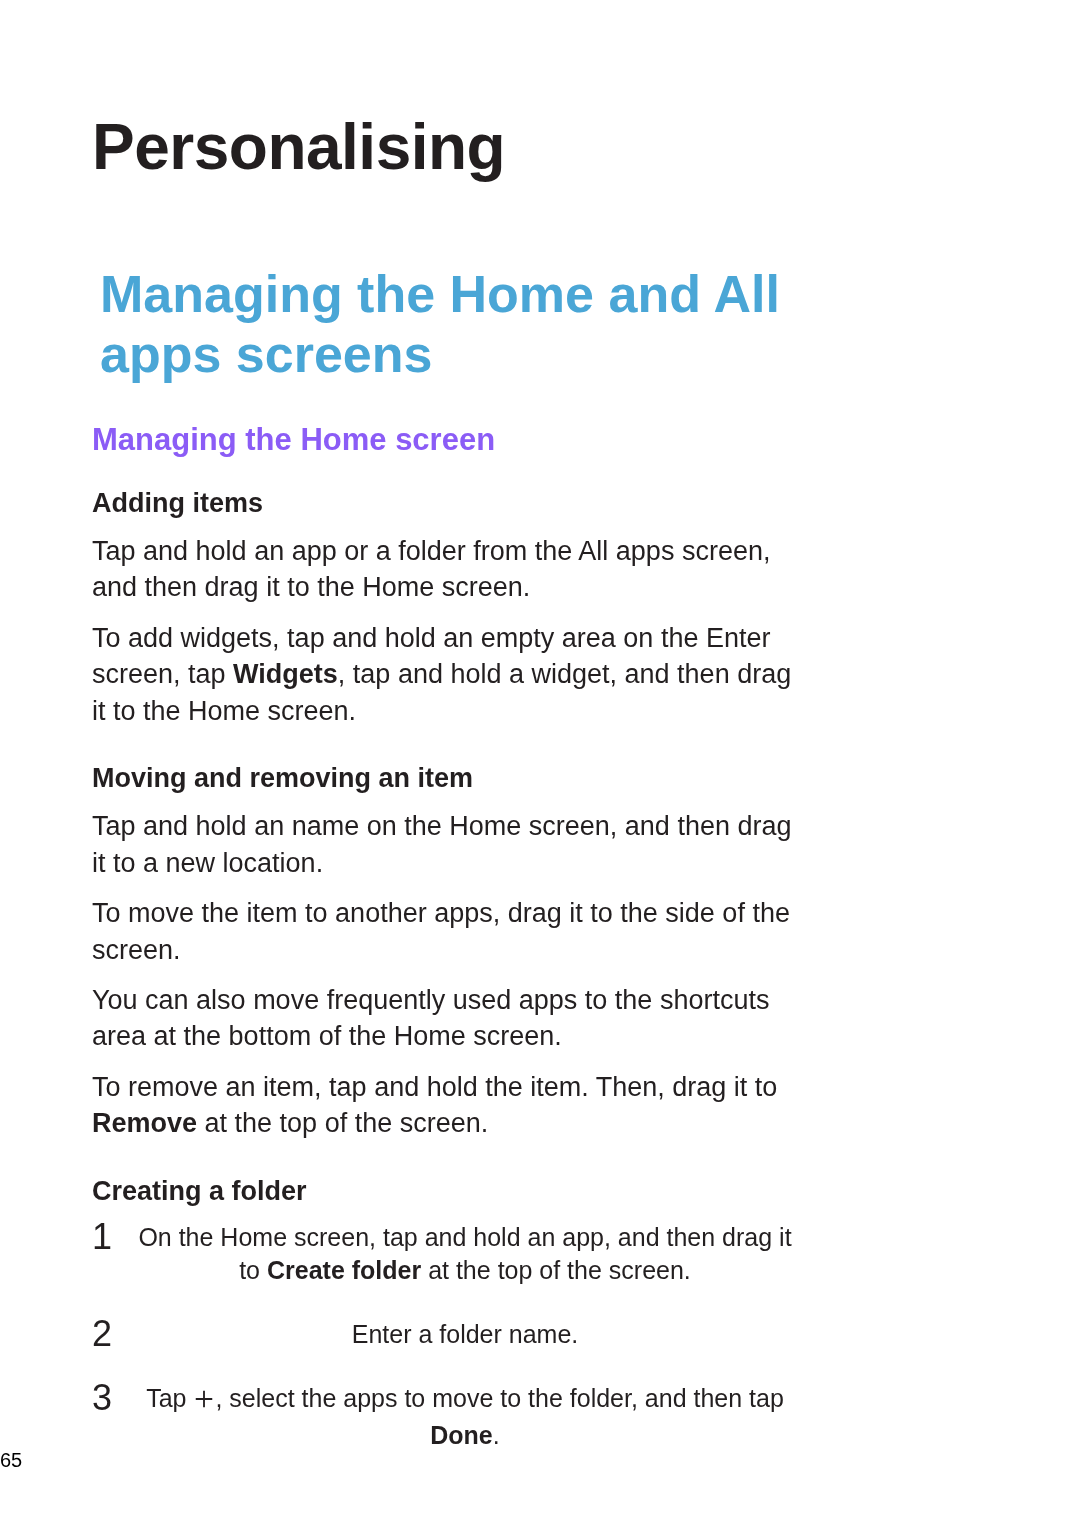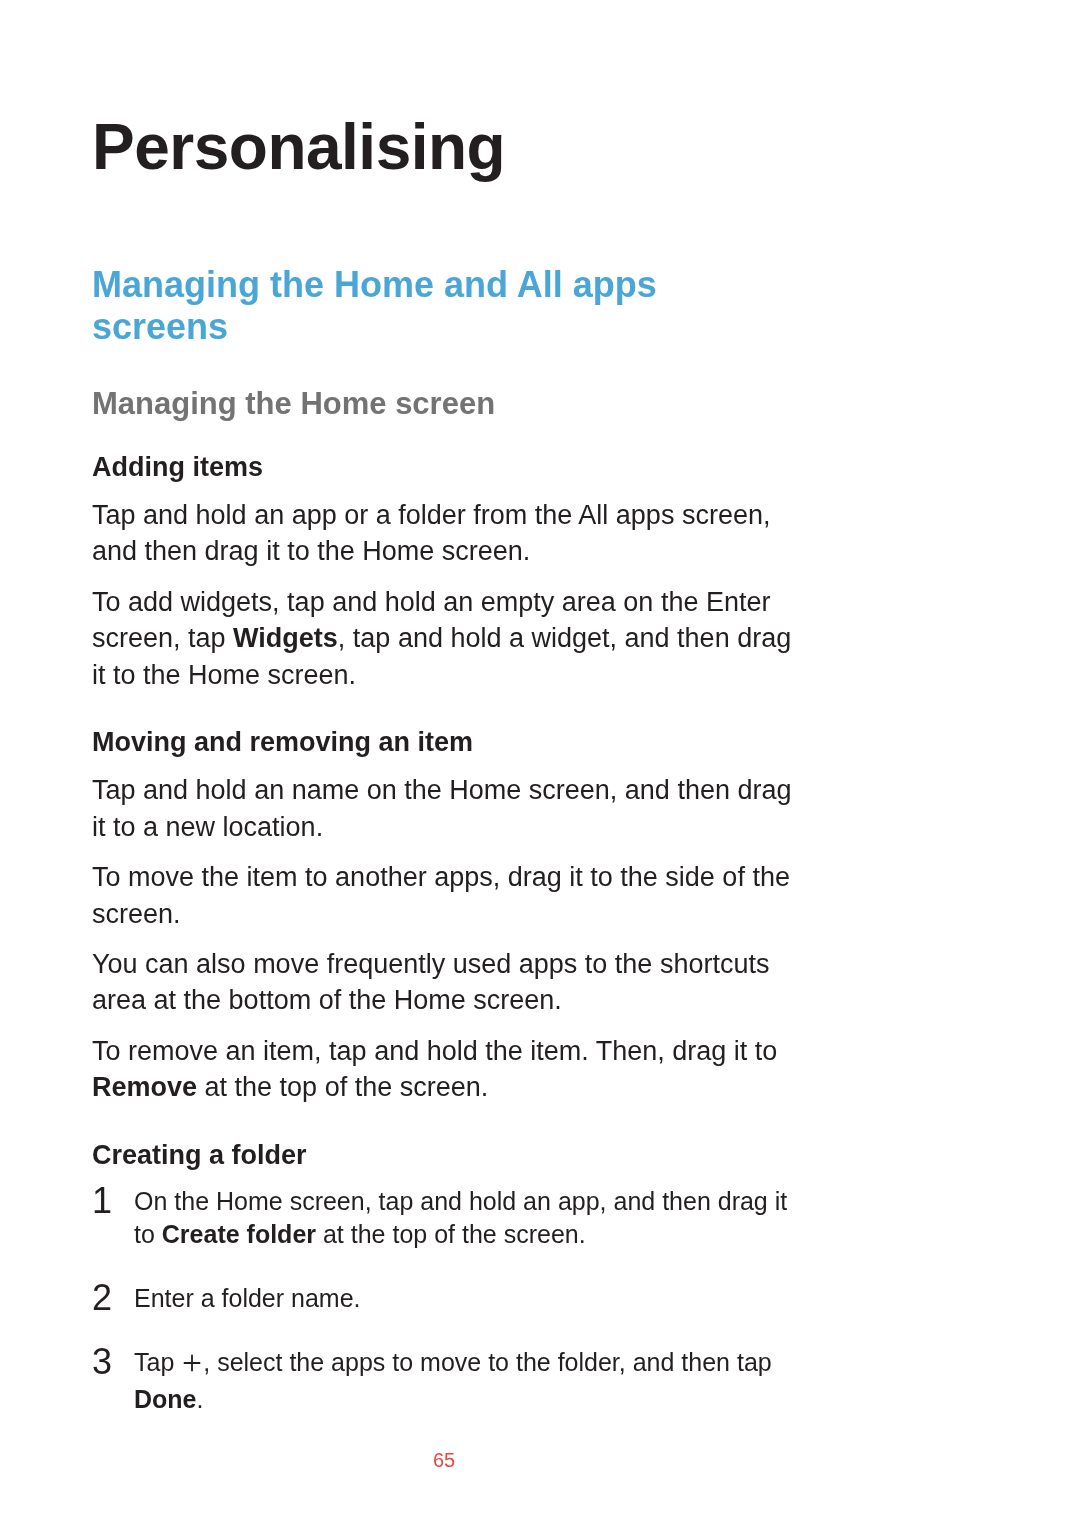--- a/index.html
+++ b/index.html
@@ -18,29 +18,29 @@
     padding: 110px 92px 0 92px;
     position: relative;
   }
   .h1 {
     font-size: 64px;
     font-weight: 700;
     margin: 0 0 80px 0;
     letter-spacing: -0.5px;
   }
   .h2 {
-    font-size: 36px;
+    font-size: 52px;
     font-weight: 700;
     color: #4aa6d6;
-    margin: 0 0 38px 0;
+    margin: 0 0 38px 8px;
   }
   .h3 {
     font-size: 31px;
     font-weight: 700;
-    color: #737373;
+    color: #8b5cf6;
     margin: 0 0 30px 0;
   }
   .h4 {
     font-size: 27px;
     font-weight: 700;
     margin: 0 0 14px 0;
   }
   .body {
     font-size: 27px;
     line-height: 1.35;
@@ -58,20 +58,21 @@
     margin: 8px 0 0 0;
     counter-reset: step;
   }
   ol.steps > li {
     counter-increment: step;
     position: relative;
     padding-left: 42px;
     margin-bottom: 30px;
     font-size: 25px;
     line-height: 1.35;
+    text-align: center;
   }
   ol.steps > li::before {
     content: counter(step);
     position: absolute;
     left: 0;
     top: -8px;
     font-size: 36px;
     font-weight: 400;
     font-family: "Segoe UI", Arial, sans-serif;
   }
@@ -81,23 +82,22 @@
   }
   .plus-icon svg {
     width: 22px;
     height: 22px;
   }
   .page-number {
     position: absolute;
     bottom: 55px;
     left: 0;
     width: 100%;
-    text-align: center;
     font-size: 20px;
-    color: #ef4444;
+    color: #000000;
   }
 </style>
 </head>
 <body>
 
 <div class="page">
 
   <h1 class="h1">Personalising</h1>
 
   <h2 class="h2">Managing the Home and All apps screens</h2>

